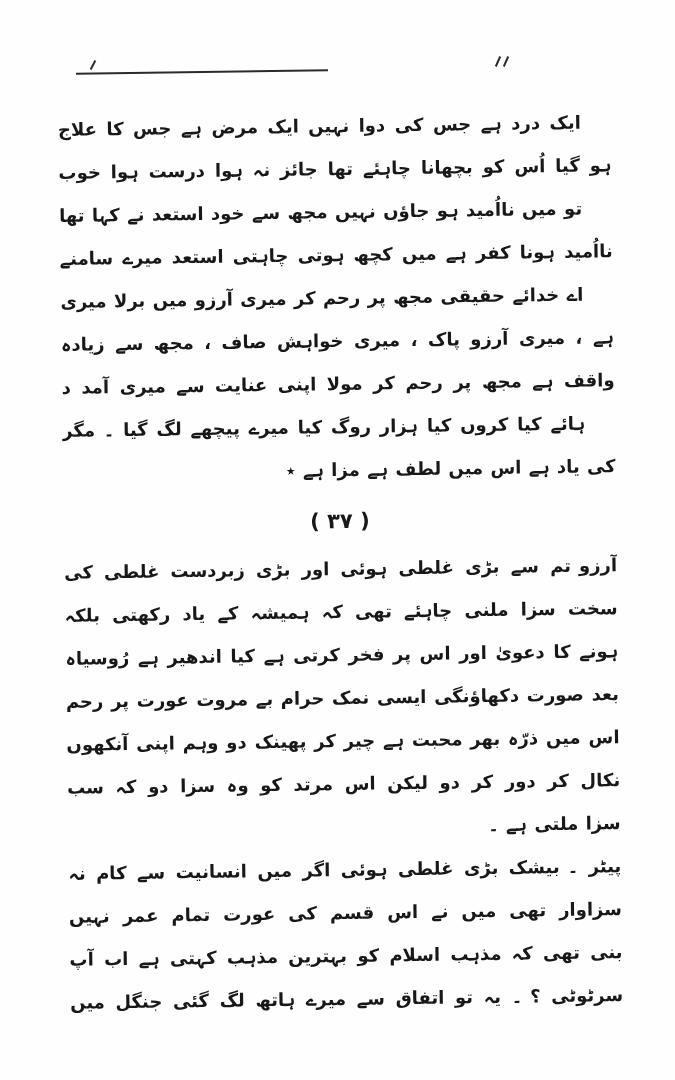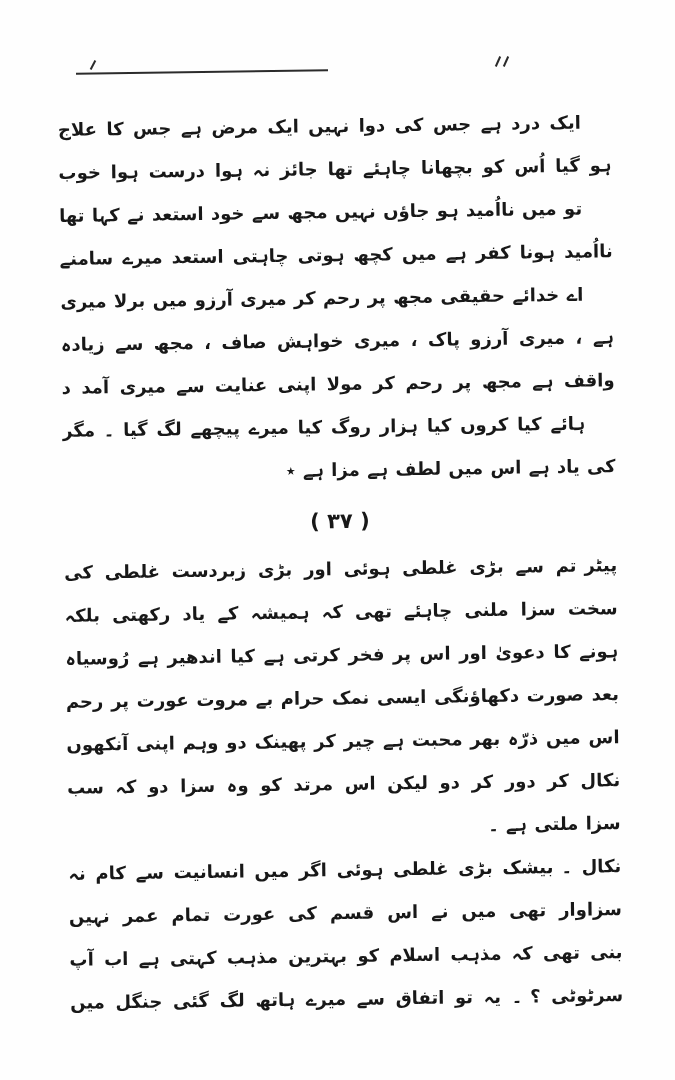--- a/index.html
+++ b/index.html
@@ -91,31 +91,31 @@
     <div class="line end">نااُمید ہونا کفر ہے میں کچھ ہوتی چاہتی استعد میرے سامنے ہو ساتھ رہے ۔</div>
     <div class="line indent">اے خدائے حقیقی مجھ پر رحم کر میری آرزو میں برلا میری فریاد سن میری محبت سچی</div>
     <div class="line">ہے ، میری آرزو پاک ، میری خواہش صاف ، مجھ سے زیادہ میری حالت سے تو خود</div>
     <div class="line end">واقف ہے مجھ پر رحم کر مولا اپنی عنایت سے میری آمد د پوری کر ۔</div>
     <div class="line indent">ہائے کیا کروں کیا ہزار روگ کیا میرے پیچھے لگ گیا ۔ مگر نہیں روگ نہیں ۔ محجوب</div>
     <div class="line end">کی یاد ہے اس میں لطف ہے مزا ہے ٭</div>
 
     <div class="heading">( ۳۷ )</div>
 
     <div class="line">
-      <span class="speaker">پیٹر</span><span>تم سے بڑی غلطی ہوئی اور بڑی زبردست غلطی کی ایسی ناہنجار عورت کو استقہ</span>
+      <span class="speaker">آرزو</span><span>تم سے بڑی غلطی ہوئی اور بڑی زبردست غلطی کی ایسی ناہنجار عورت کو استقہ</span>
     </div>
     <div class="line">سخت سزا ملنی چاہئے تھی کہ ہمیشہ کے یاد رکھتی بلکہ دوسروں کے واسطے عبرت ہوتی کمبخت مسلمان</div>
     <div class="line">ہونے کا دعویٰ اور اس پر فخر کرتی ہے کیا اندھیر ہے رُوسیاہ کہتی ہے کہ جنگ پر ترک کے</div>
     <div class="line">بعد صورت دکھاؤنگی ایسی نمک حرام بے مروت عورت پر رحم کرنا گناہ ہے تم اپنے دل کو اگر</div>
     <div class="line">اس میں ذرّہ بھر محبت ہے چیر کر پھینک دو وہم اپنی آنکھوں کو اگر اس میں رتی بھر مروت ہے</div>
     <div class="line">نکال کر دور کر دو لیکن اس مرتد کو وہ سزا دو کہ سب دیکھیں اور معلوم کریں کہ مرتد کو کیا</div>
     <div class="line end">سزا ملتی ہے ۔</div>
 
     <div class="line">
-      <span class="speaker">نکال ۔</span><span>بیشک بڑی غلطی ہوئی اگر میں انسانیت سے کام نہ لیتا تو بیشک دو اس سے زیادہ</span>
+      <span class="speaker">پیٹر ۔</span><span>بیشک بڑی غلطی ہوئی اگر میں انسانیت سے کام نہ لیتا تو بیشک دو اس سے زیادہ</span>
     </div>
     <div class="line">سزاوار تھی میں نے اس قسم کی عورت تمام عمر نہیں دیکھی یہ دیکھئے ایسی معقول اور سمجھدار</div>
     <div class="line end">بنی تھی کہ مذہب اسلام کو بہترین مذہب کہتی ہے اب آپ کوئی سزا تجویز کیجئے ۔</div>
 
     <div class="line">
       <span class="speaker">سرٹوٹی ؟</span><span>۔ یہ تو اتفاق سے میرے ہاتھ لگ گئی جنگل میں ماری ماری پھر رہی تھی ۔</span>
     </div>
 
   </div>
 </div>

